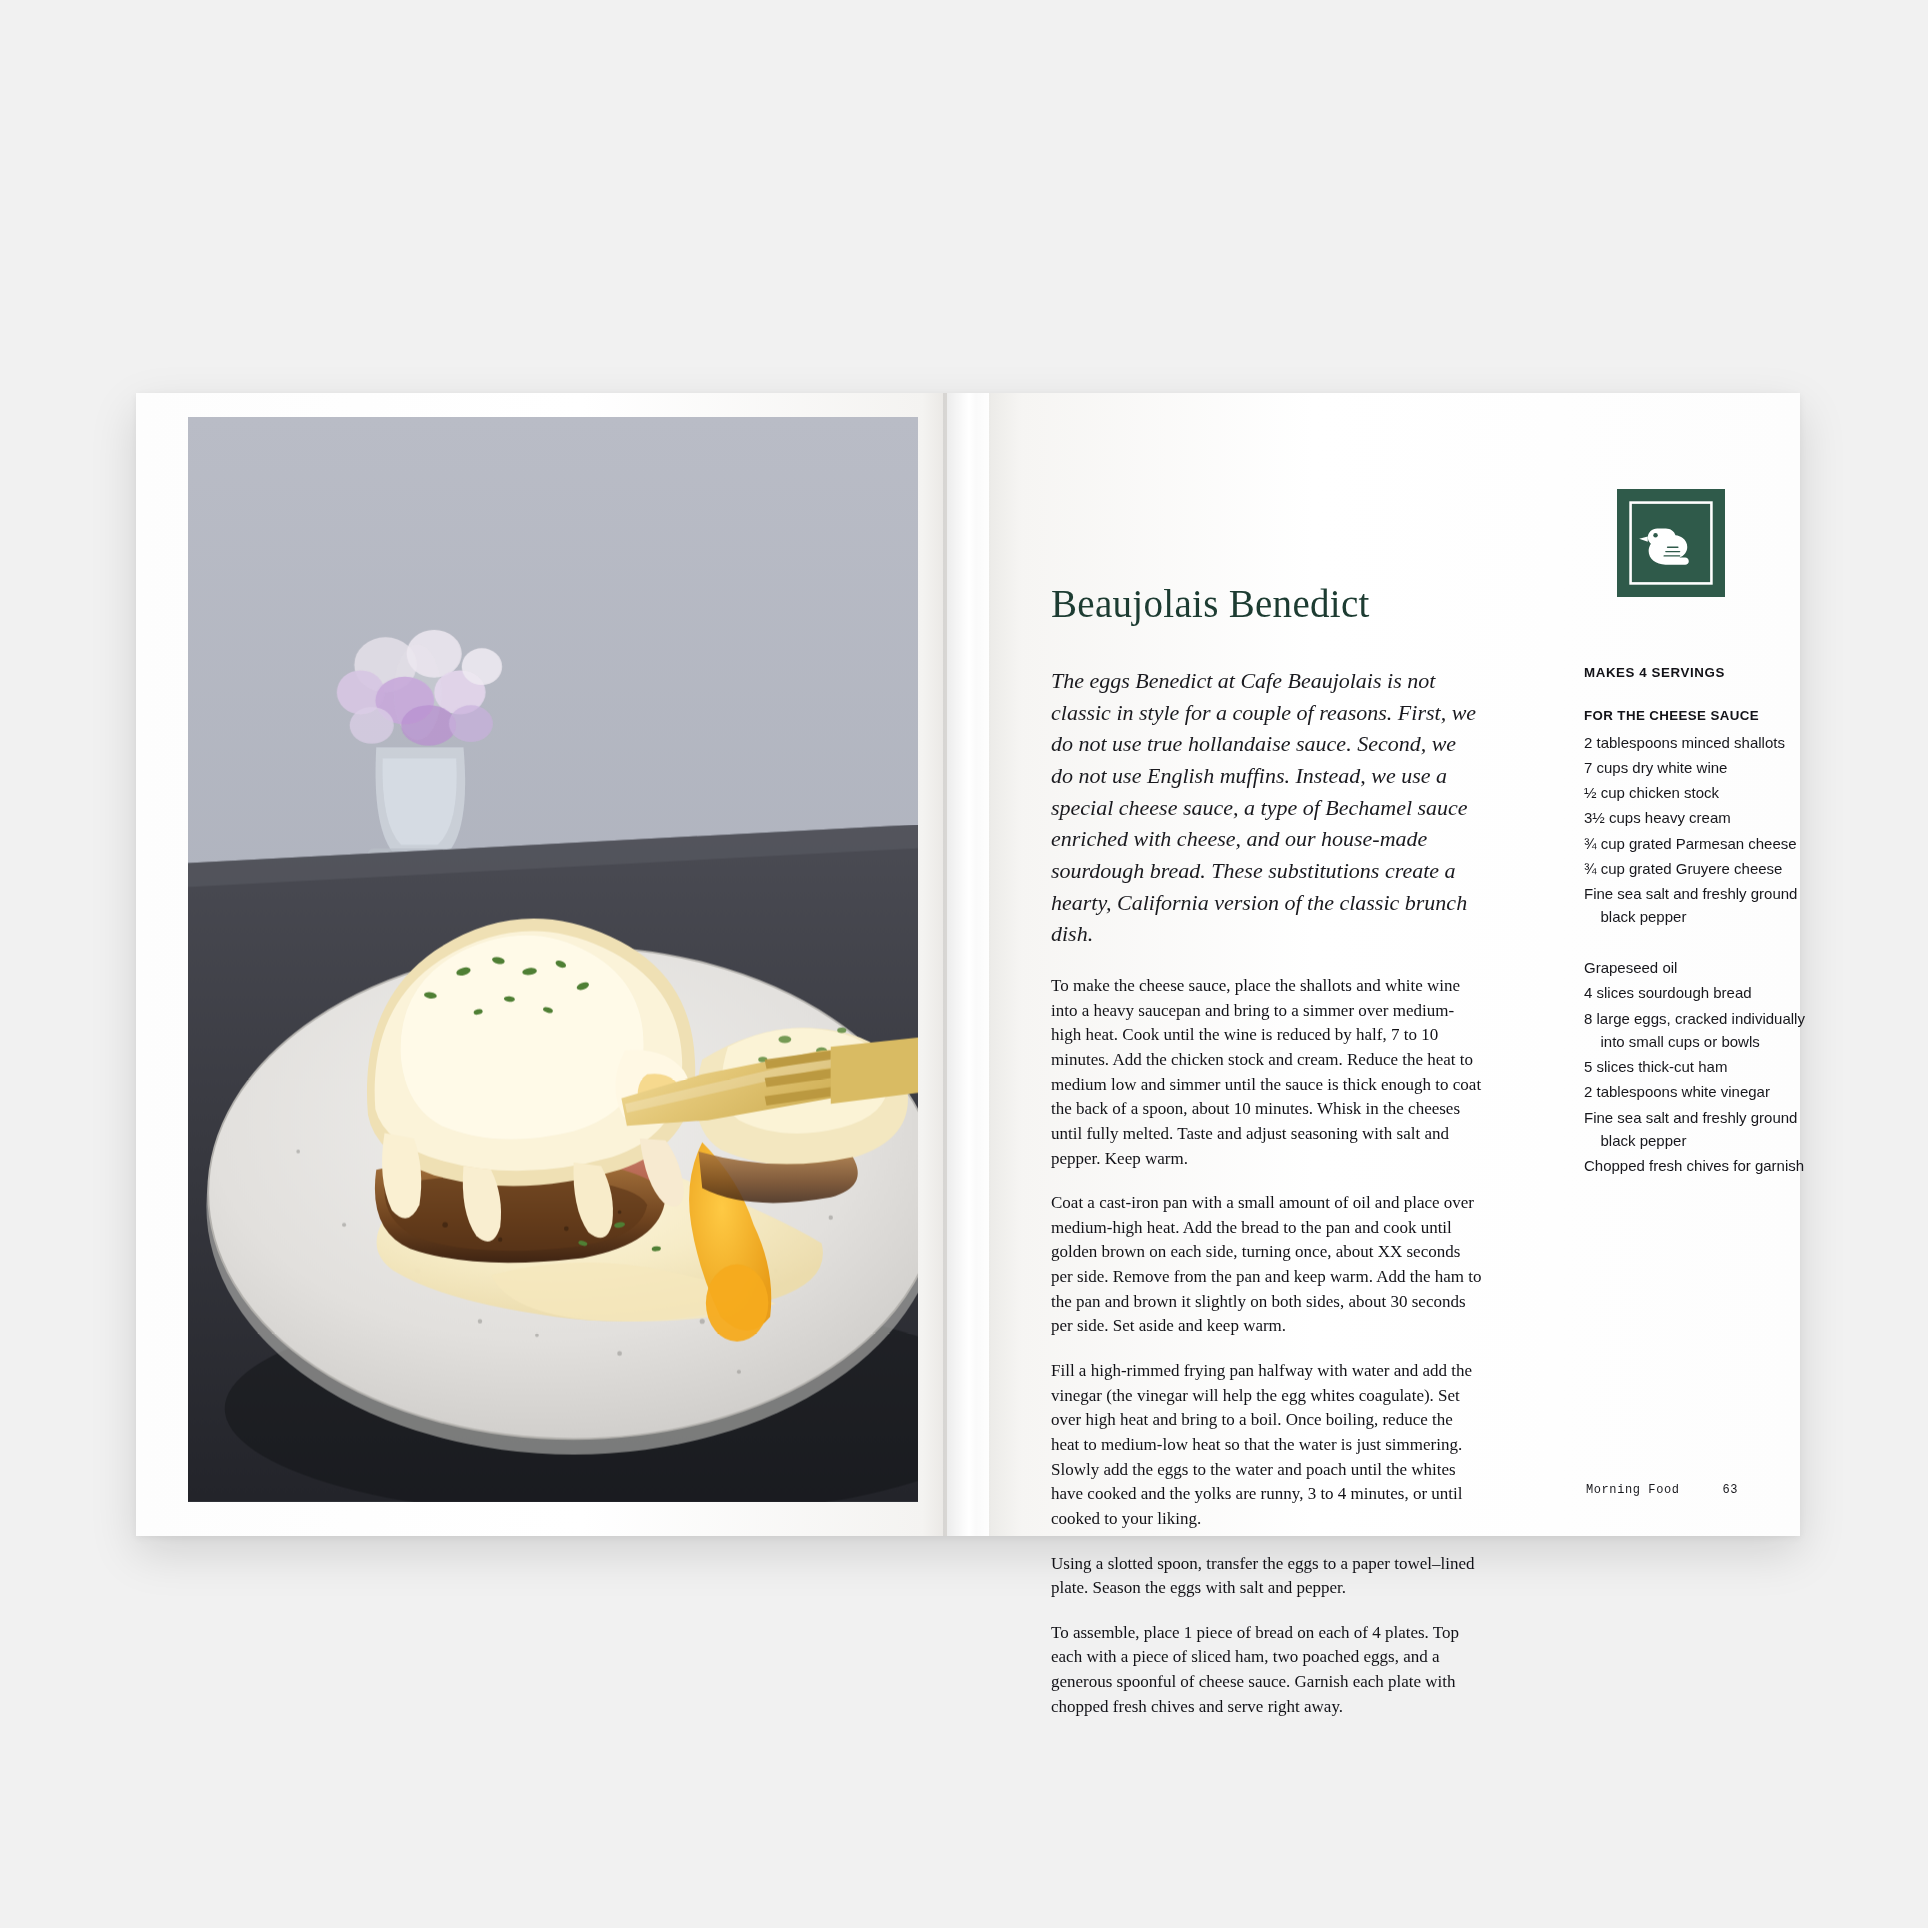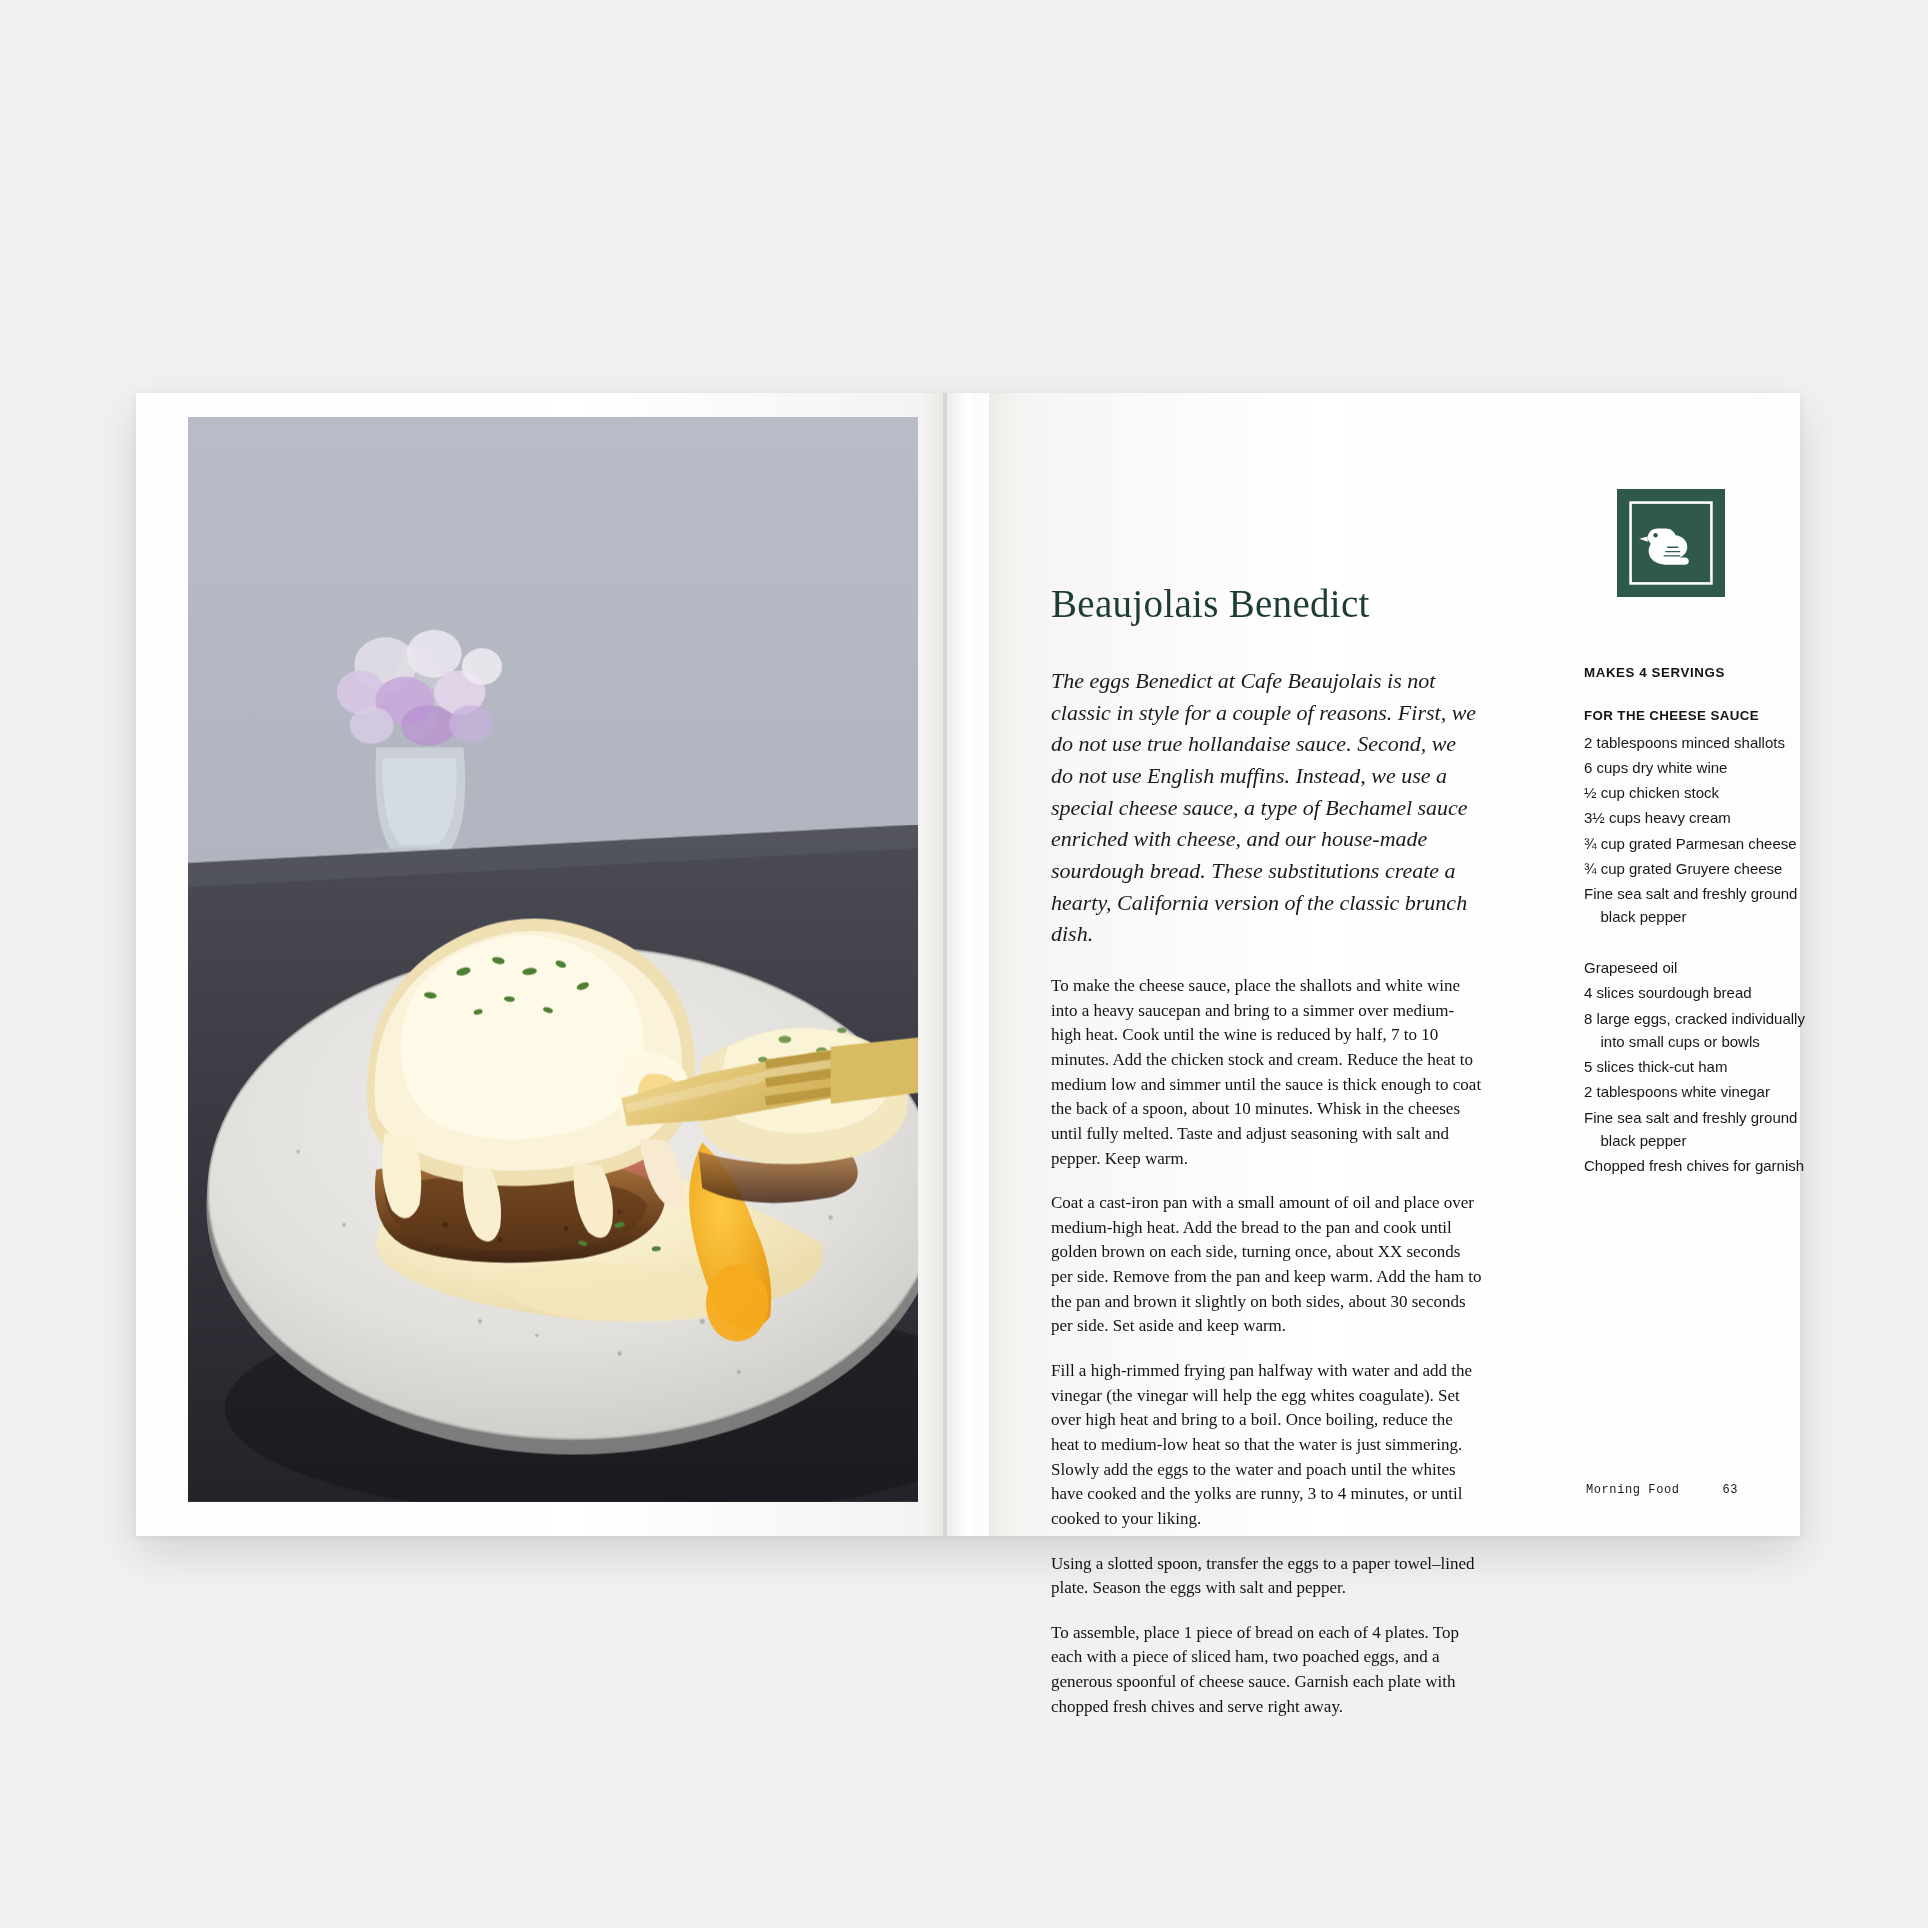--- a/index.html
+++ b/index.html
@@ -366,21 +366,21 @@
         <p class="body-p">Using a slotted spoon, transfer the eggs to a paper towel–lined plate. Season the eggs with salt and pepper.</p>
         <p class="body-p">To assemble, place 1 piece of bread on each of 4 plates. Top each with a piece of sliced ham, two poached eggs, and a generous spoonful of cheese sauce. Garnish each plate with chopped fresh chives and serve right away.</p>
       </div>
 
       <div class="col-ingredients">
         <div class="makes">MAKES 4 SERVINGS</div>
 
         <div class="ing-head">FOR THE CHEESE SAUCE</div>
         <ul class="ing-list">
           <li>2 tablespoons minced shallots</li>
-          <li>6 cups dry white wine</li>
+          <li>7 cups dry white wine</li>
           <li>½ cup chicken stock</li>
           <li>3½ cups heavy cream</li>
           <li>¾ cup grated Parmesan cheese</li>
           <li>¾ cup grated Gruyere cheese</li>
           <li>Fine sea salt and freshly ground black pepper</li>
         </ul>
 
         <ul class="ing-list tight">
           <li>Grapeseed oil</li>
           <li>4 slices sourdough bread</li>

